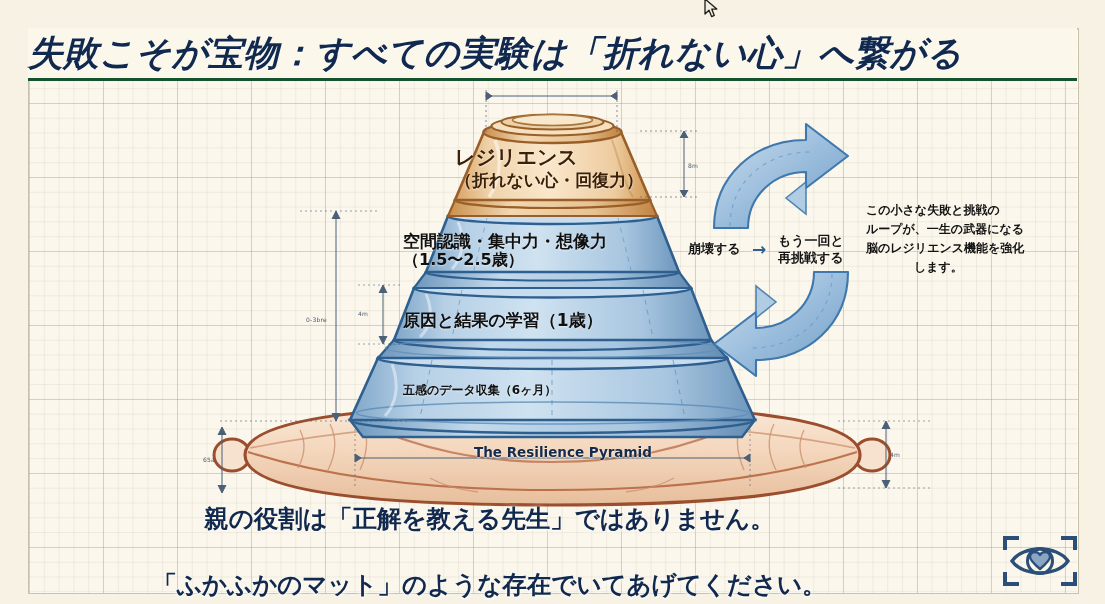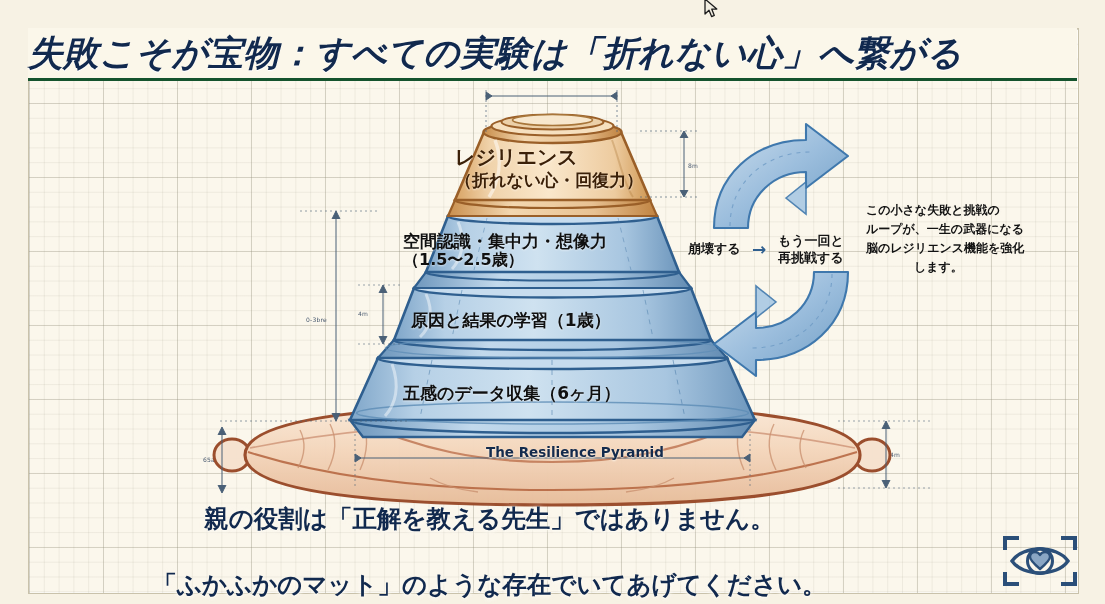--- a/index.html
+++ b/index.html
@@ -72,25 +72,25 @@
   .lyr-cap{
     position:absolute;z-index:20;text-align:left;color:#101010;
     font-weight:700;white-space:nowrap;line-height:1.18;
     text-shadow:0 1px 2px rgba(255,255,255,.55);
   }
   .cap-l1{font-size:20px;color:#3b2008;text-shadow:0 1px 2px rgba(255,248,236,.8);}
   .cap-l1 .sub{font-size:17px;display:block;}
   .cap-l2{font-size:17px;}
   .cap-l2 .sub{font-size:16px;display:block;}
   .cap-l3{font-size:17px;}
-  .cap-l4{font-size:17px;}
+  .cap-l4{font-size:12px;}
 
   .brand{
     position:absolute;z-index:21;font-size:13.5px;font-weight:700;color:#142b4d;
-    white-space:nowrap;text-shadow:0 1px 2px rgba(255,250,240,.9);margin-left:12px;
+    white-space:nowrap;text-shadow:0 1px 2px rgba(255,250,240,.9);
   }
 
   
   .caption{
     position:absolute;z-index:24;left:0;width:979px;text-align:center;
     color:#11294e;font-weight:700;font-size:24.5px;line-height:1.33;
     text-shadow:0 1px 0 #fdfaf2,0 2px 4px rgba(253,250,242,.95),0 0 6px rgba(253,250,242,.85);
   }
 
   
@@ -347,21 +347,21 @@
   <div class="lyr-cap cap-l1" style="left:455px;top:146px;width:195px;">
     <span>レジリエンス</span>
     <span class="sub">（折れない心・回復力）</span>
   </div>
 
   <div class="lyr-cap cap-l2" style="left:403px;top:231px;width:300px;">
     <span>空間認識・集中力・想像力</span>
     <span class="sub">（1.5〜2.5歳）</span>
   </div>
 
-  <div class="lyr-cap cap-l3" style="left:403px;top:310px;width:296px;padding-left:8px;">
+  <div class="lyr-cap cap-l3" style="left:403px;top:310px;width:296px;">
     <span>原因と結果の学習（1歳）</span>
   </div>
 
   <div class="lyr-cap cap-l4" style="left:403px;top:383px;width:300px;">
     <span>五感のデータ収集（6ヶ月）</span>
   </div>
 
   <div class="brand" style="left:474px;top:444px;">The Resilience Pyramid</div>
 
   <div class="cyc-word" style="left:688px;top:241px;">崩壊する</div>

